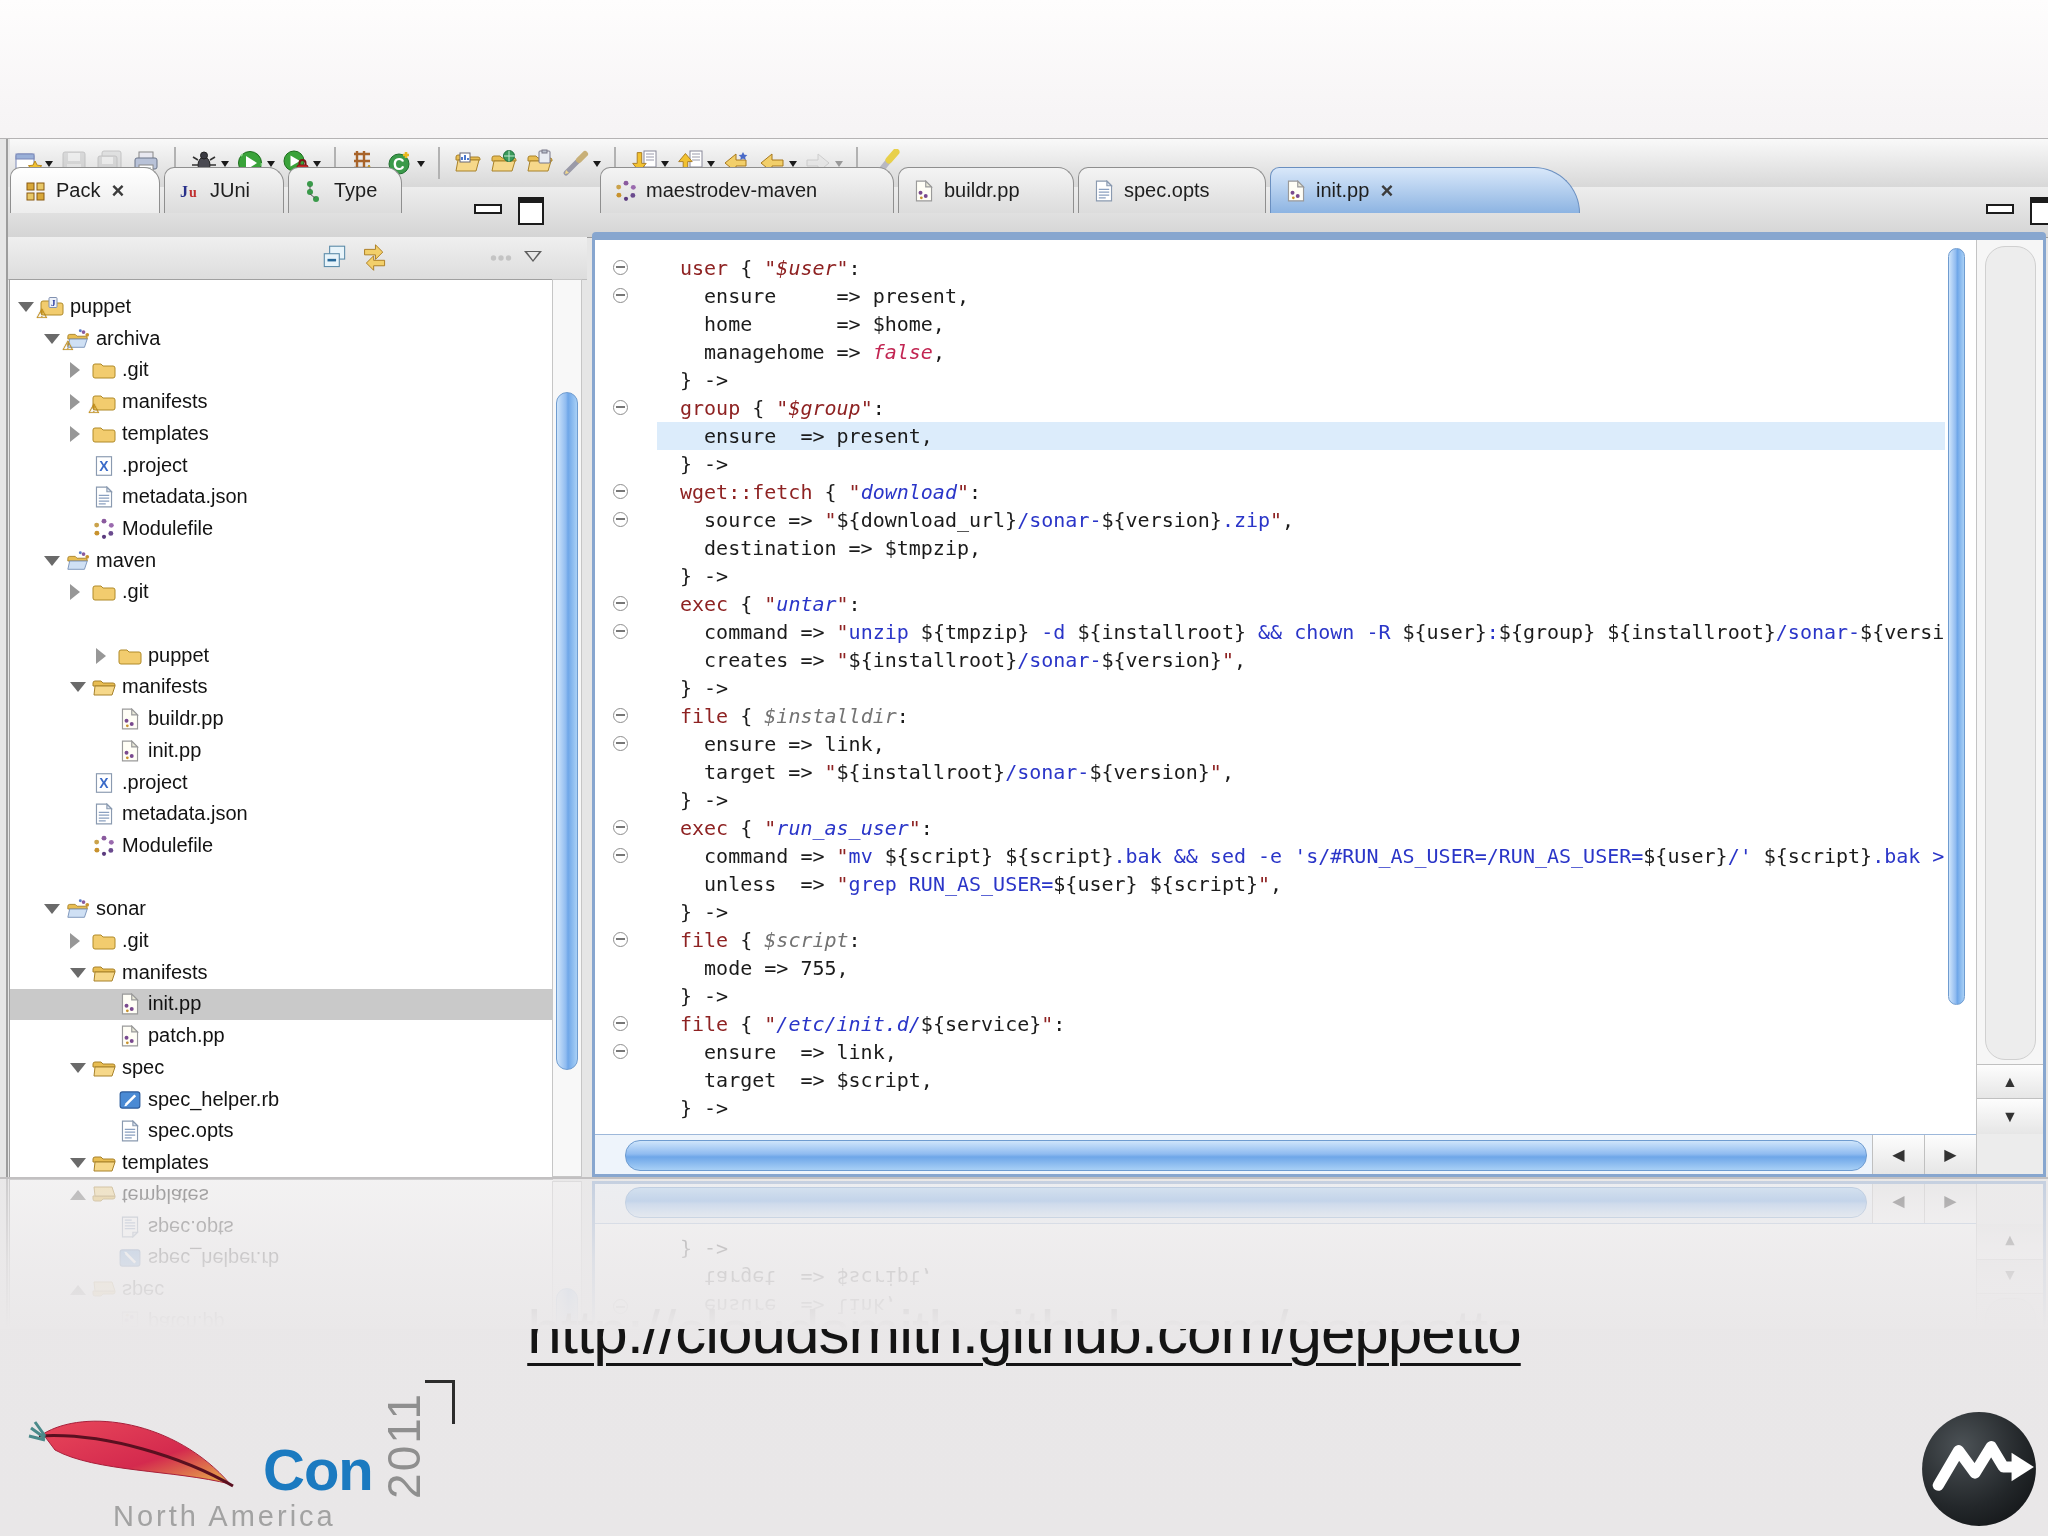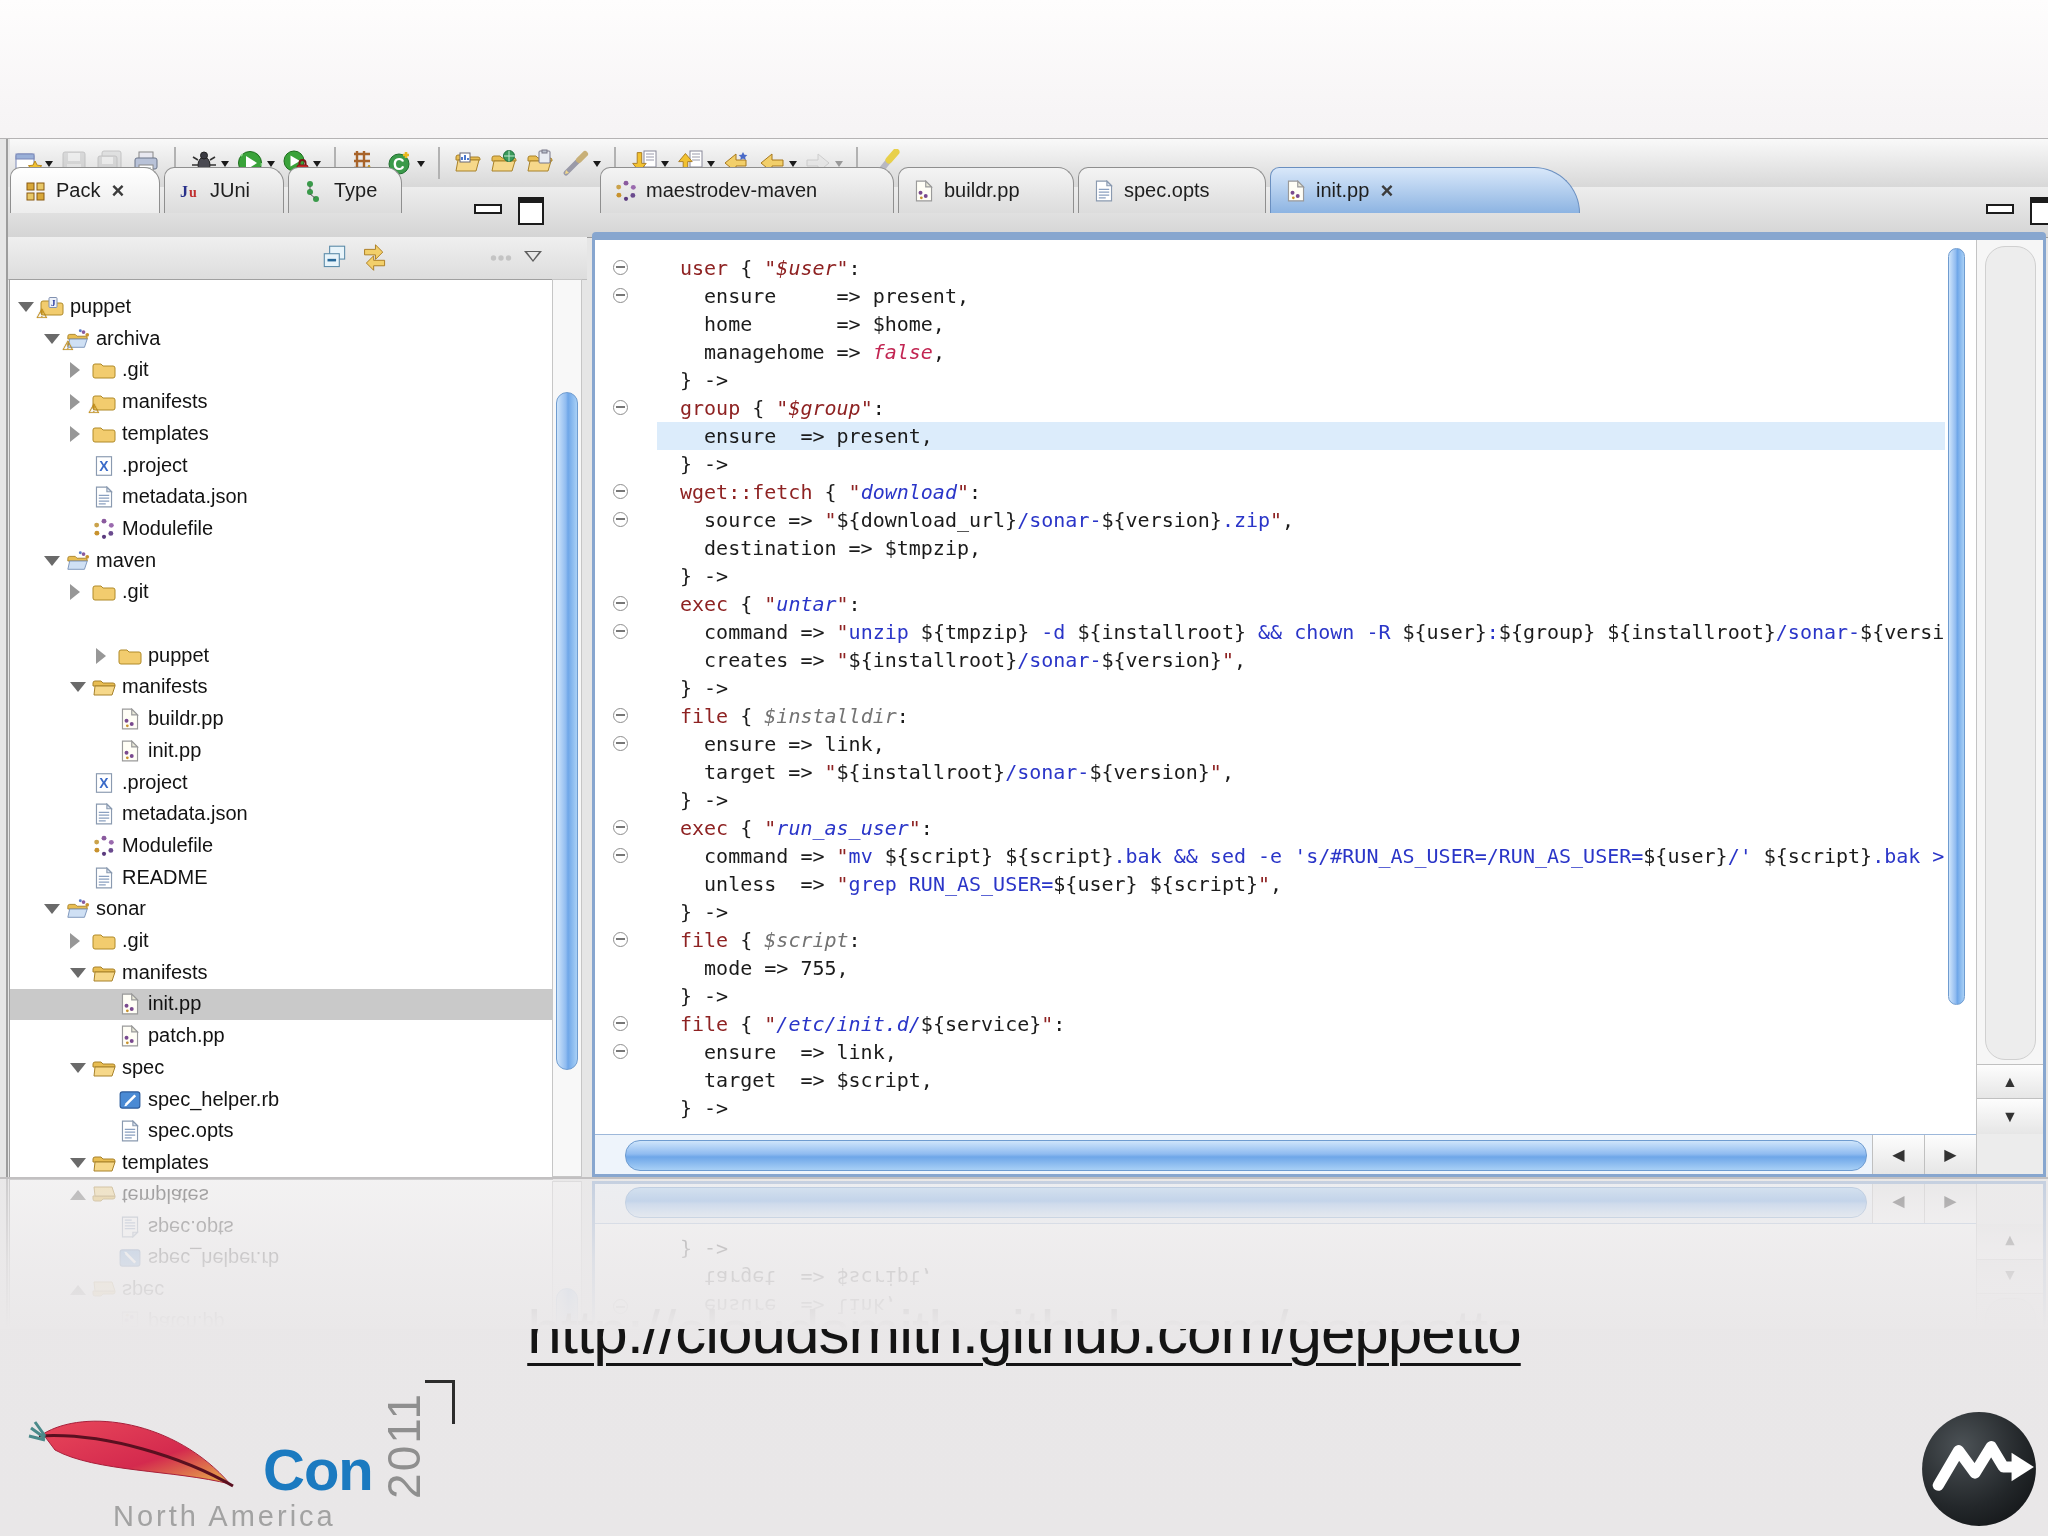--- a/index.html
+++ b/index.html
@@ -536,28 +536,20 @@
         <div class="trow" style="top: 551px;">
           <span class="ticonT" style="left: 82px;"><svg viewBox="0 0 18 18">
               <circle cx="9" cy="2.6" r="2" fill="#8a5a9e"></circle>
               <circle cx="15" cy="6" r="2" fill="#9a6aae"></circle>
               <circle cx="14.6" cy="12.6" r="2" fill="#6a4a8e"></circle>
               <circle cx="9" cy="15.4" r="1.7" fill="#5a3a7e"></circle>
               <circle cx="3.2" cy="12.4" r="2" fill="#c8922e"></circle>
               <circle cx="3" cy="5.8" r="2" fill="#caa24a"></circle>
             </svg></span>
           <span class="lbl" style="left: 112px;">Modulefile</span>
-        </div>
-        <div class="trow" style="top: 583px;">
-          <span class="ticonT" style="left: 82px;"><svg viewBox="0 0 15 19">
-              <path d="M1 1 h9 l4 4 v13 h-13z" fill="#fff" stroke="#8a9ab0"></path>
-              <path d="M10 1 l4 4 h-4z" fill="#dce4f0" stroke="#8a9ab0"></path>
-              <path d="M3 8h9M3 10.5h9M3 13h9M3 15.5h6" stroke="#8aa0c0" stroke-width="1.1"></path>
-            </svg></span>
-          <span class="lbl" style="left: 112px;">README</span>
         </div>
         <div class="trow" style="top: 614px;">
           <div class="tri-o" style="left: 34px;"></div>
           <span class="ticonT" style="left: 56px;"><svg viewBox="0 0 26 22">
               <path d="M2 8 q0-2 2-2 h6 l2 2 h9 q2 0 2 2 v1 h-21z" fill="#e8bd52" stroke="#a8822a"></path>
               <path d="M4 11 h19 l-3 9 h-18z" fill="#cfe0f4" stroke="#7a92b8"></path>
               <circle cx="19" cy="3.5" r="2" fill="#8a5a9e"></circle>
               <circle cx="23" cy="6.5" r="2" fill="#c8922e"></circle>
               <circle cx="15.5" cy="2" r="1.6" fill="#5a7ac8"></circle>
             </svg></span>

